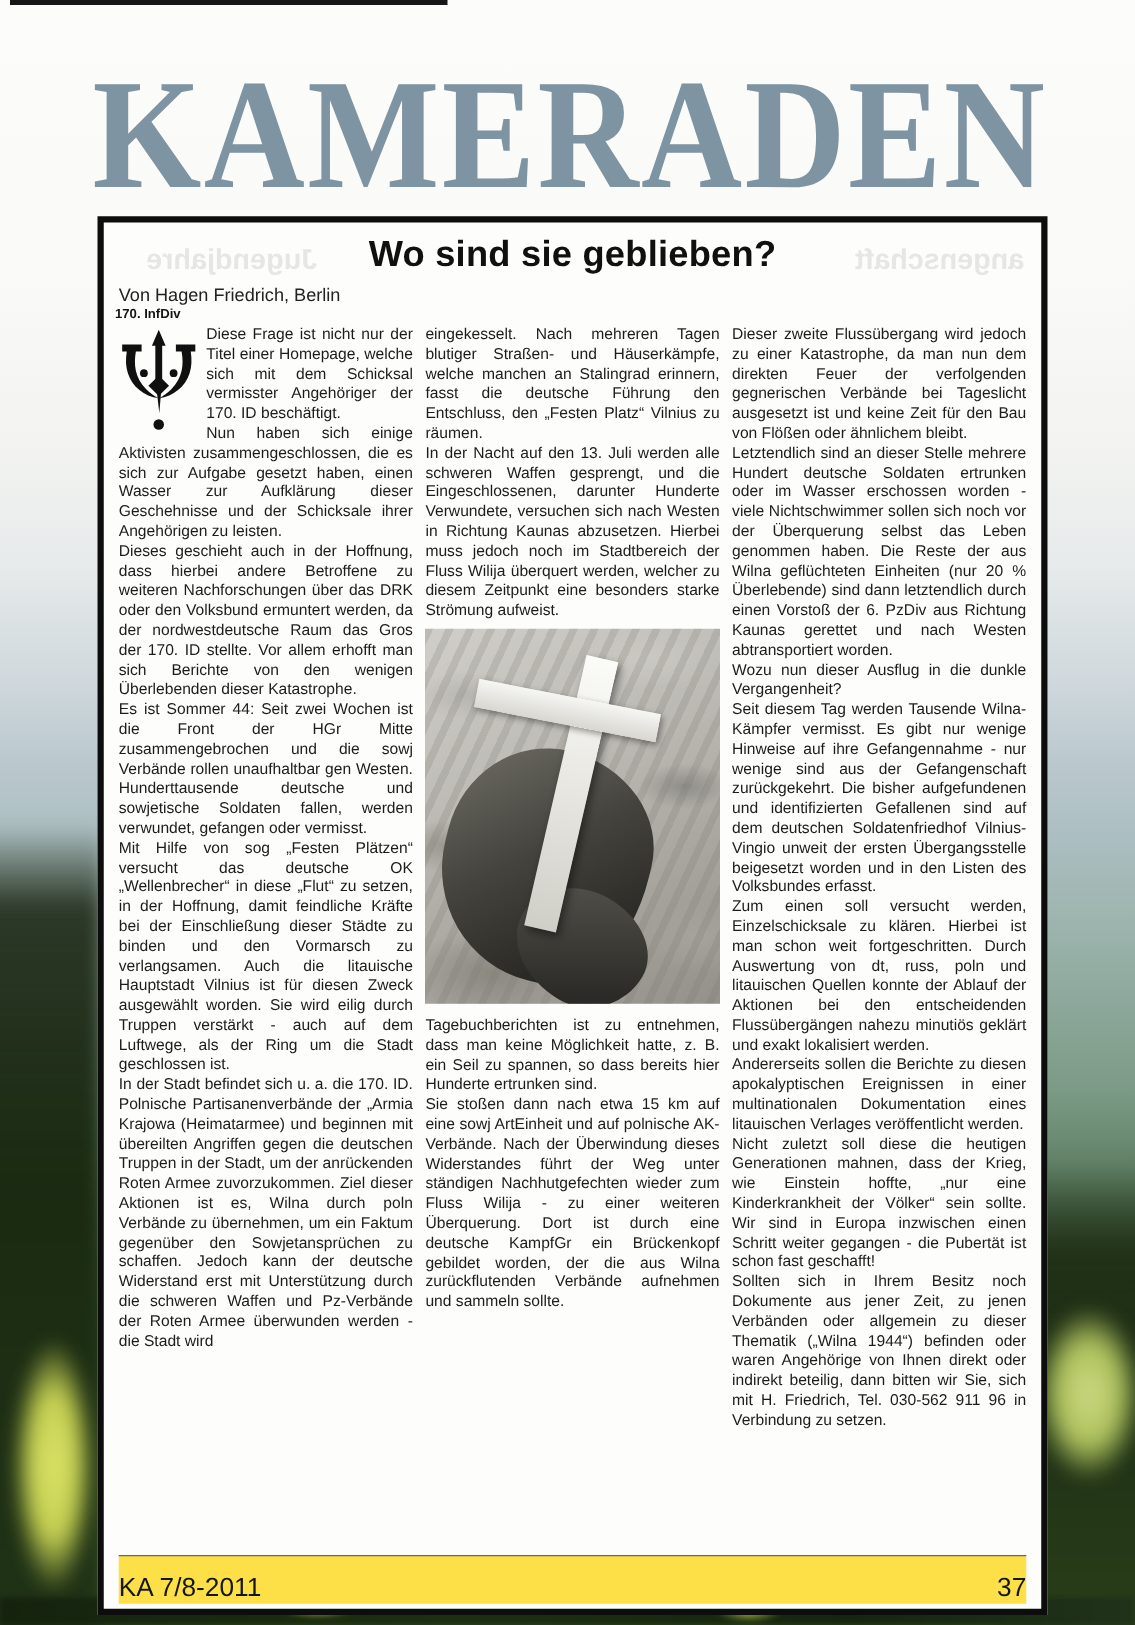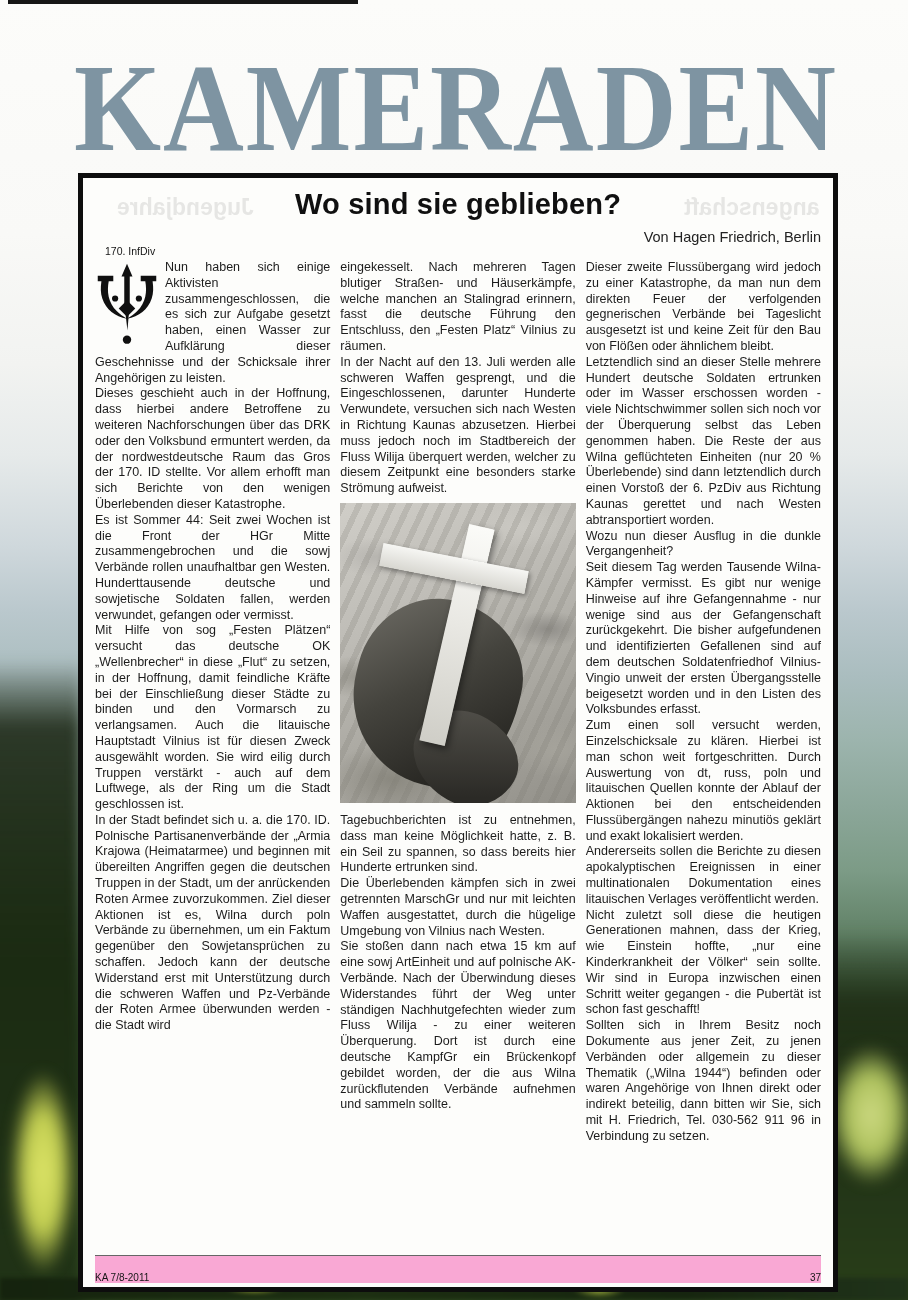--- a/index.html
+++ b/index.html
@@ -34,22 +34,22 @@
     color:#7e94a2;transform:scaleY(1.12);transform-origin:50% 100%;}
 
   
   .article-box{position:absolute;left:78px;top:173px;width:760px;height:1119px;
     box-sizing:border-box;background:#fdfdfb;border:5px solid #0d0d0d;
     padding:6px 12px;overflow:hidden;}
   .ghost{position:absolute;top:16px;font-weight:bold;font-size:23px;
     color:rgba(110,110,110,.16);transform:scaleX(-1);white-space:nowrap;}
   .ghost-l{left:34px;} .ghost-r{right:14px;}
   .art-title{margin:4px 0 0;text-align:center;font-size:29px;font-weight:bold;color:#101010;letter-spacing:.2px;}
-  .byline{margin-top:8px;text-align:right;font-size:14.5px;color:#222;}
-  .emblem-label{position:absolute;left:22px;top:67px;font-size:10.5px;font-weight:normal;color:#151515;}
+  .byline{margin-top:8px;text-align:left;font-size:14.5px;color:#222;}
+  .emblem-label{position:absolute;left:9px;top:67px;font-size:10.5px;font-weight:bold;color:#151515;}
   .columns{display:flex;gap:10px;margin-top:15px;}
   .col{flex:1;min-width:0;font-size:12.5px;line-height:15.8px;text-align:justify;color:#1c1c1c;
     hyphens:auto;-webkit-hyphens:auto;}
   .col p{margin:0;}
   .emblem{float:left;width:64px;height:84px;margin:2px 6px 0 0;}
   .emblem svg{display:block;width:100%;height:100%;}
 
   
   .photo{position:relative;margin:6px 0 10px;height:300px;overflow:hidden;
     background:
@@ -67,23 +67,23 @@
   .ph-body2{position:absolute;left:30%;top:70%;width:46%;height:30%;transform:rotate(30deg);
     border-radius:50% 50% 45% 55% / 50% 45% 55% 50%;
     background:linear-gradient(150deg,#57554f 0%,#2b2a26 80%);}
   .ph-cross-v{position:absolute;left:44%;top:7%;width:11%;height:74%;transform:rotate(13deg);
     background:linear-gradient(to bottom,#fbfbf8 0%,#e9e8e3 45%,#cfcec7 100%);
     box-shadow:3px 3px 7px rgba(0,0,0,.45);}
   .ph-cross-h{position:absolute;left:17%;top:18%;width:63%;height:7.5%;transform:rotate(11deg);
     background:linear-gradient(to bottom,#f6f6f3,#d8d7d1);box-shadow:2px 2px 5px rgba(0,0,0,.4);}
 
   .box-footer{position:absolute;left:12px;right:12px;bottom:4px;height:24px;
-    background:#f9a8d4;border-top:1px solid #666;padding-top:3px;box-sizing:content-box;
+    background:#fde047;border-top:1px solid #666;padding-top:14px;box-sizing:content-box;
     display:flex;justify-content:space-between;align-items:flex-end;
-    font-size:10px;color:#161616;}
+    font-size:21px;color:#161616;}
 </style>
 </head>
 <body>
 
 <div class="page">
 
   <div class="bg-blob trees-left"></div>
   <div class="bg-blob trees-right"></div>
   <div class="bg-blob yellow-left"></div>
   <div class="bg-blob yellow-right"></div>
@@ -119,38 +119,38 @@
               <path d="M3 14 h17 v6 h-5 c-2 11 -1 23 9 33 c3 3 7 6 11 8 c-13 -2 -23 -10 -27 -22 c-2 -6 -2 -12 -1 -19 h-4 z"></path>
               <path d="M67 14 h-17 v6 h5 c2 11 1 23 -9 33 c-3 3 -7 6 -11 8 c13 -2 23 -10 27 -22 c2 -6 2 -12 1 -19 h4 z"></path>
               <path d="M35 1 L41 15 L38 15 L38 44 L35.5 74 L32 44 L32 15 L29 15 Z"></path>
               <path d="M35 41 l9 9 -9 9 -9 -9 z"></path>
               <circle cx="22" cy="39" r="3.4"></circle>
               <circle cx="48" cy="39" r="3.4"></circle>
               <circle cx="35" cy="84" r="4.6"></circle>
             </g>
           </svg>
         </span>
+        <p>Diese Frage ist nicht nur der Titel einer Homepage, welche sich mit dem Schicksal vermisster Angehöriger der 170. ID beschäftigt.</p>
         <p>Nun haben sich einige Aktivisten zusammengeschlossen, die es sich zur Aufgabe gesetzt haben, einen Wasser zur Aufklärung dieser Geschehnisse und der Schicksale ihrer Angehörigen zu leisten.</p>
         <p>Dieses geschieht auch in der Hoffnung, dass hierbei andere Betroffene zu weiteren Nachforschungen über das DRK oder den Volksbund ermuntert werden, da der nordwestdeutsche Raum das Gros der 170. ID stellte. Vor allem erhofft man sich Berichte von den wenigen Überlebenden dieser Katastrophe.</p>
         <p>Es ist Sommer 44: Seit zwei Wochen ist die Front der HGr Mitte zusammengebrochen und die sowj Verbände rollen unaufhaltbar gen Westen. Hunderttausende deutsche und sowjetische Soldaten fallen, werden verwundet, gefangen oder vermisst.</p>
         <p>Mit Hilfe von sog „Festen Plätzen“ versucht das deutsche OK „Wellenbrecher“ in diese „Flut“ zu setzen, in der Hoffnung, damit feindliche Kräfte bei der Einschließung dieser Städte zu binden und den Vormarsch zu verlangsamen. Auch die litauische Hauptstadt Vilnius ist für diesen Zweck ausgewählt worden. Sie wird eilig durch Truppen verstärkt - auch auf dem Luftwege, als der Ring um die Stadt geschlossen ist.</p>
         <p>In der Stadt befindet sich u. a. die 170. ID. Polnische Partisanenverbände der „Armia Krajowa (Heimatarmee) und beginnen mit übereilten Angriffen gegen die deutschen Truppen in der Stadt, um der anrückenden Roten Armee zuvorzukommen. Ziel dieser Aktionen ist es, Wilna durch poln Verbände zu übernehmen, um ein Faktum gegenüber den Sowjetansprüchen zu schaffen. Jedoch kann der deutsche Widerstand erst mit Unterstützung durch die schweren Waffen und Pz-Verbände der Roten Armee überwunden werden - die Stadt wird</p>
       </div>
 
       <div class="col">
         <p>eingekesselt. Nach mehreren Tagen blutiger Straßen- und Häuserkämpfe, welche manchen an Stalingrad erinnern, fasst die deutsche Führung den Entschluss, den „Festen Platz“ Vilnius zu räumen.</p>
         <p>In der Nacht auf den 13. Juli werden alle schweren Waffen gesprengt, und die Eingeschlossenen, darunter Hunderte Verwundete, versuchen sich nach Westen in Richtung Kaunas abzusetzen. Hierbei muss jedoch noch im Stadtbereich der Fluss Wilija überquert werden, welcher zu diesem Zeitpunkt eine besonders starke Strömung aufweist.</p>
         <div class="photo">
           <div class="ph-body"></div>
           <div class="ph-body2"></div>
           <div class="ph-cross-v"></div>
           <div class="ph-cross-h"></div>
         </div>
         <p>Tagebuchberichten ist zu entnehmen, dass man keine Möglichkeit hatte, z. B. ein Seil zu spannen, so dass bereits hier Hunderte ertrunken sind.</p>
-        <p>Die Überlebenden kämpfen sich in zwei getrennten MarschGr und nur mit leichten Waffen ausgestattet, durch die hügelige Umgebung von Vilnius nach Westen.</p>
         <p>Sie stoßen dann nach etwa 15 km auf eine sowj ArtEinheit und auf polnische AK-Verbände. Nach der Überwindung dieses Widerstandes führt der Weg unter ständigen Nachhutgefechten wieder zum Fluss Wilija - zu einer weiteren Überquerung. Dort ist durch eine deutsche KampfGr ein Brückenkopf gebildet worden, der die aus Wilna zurückflutenden Verbände aufnehmen und sammeln sollte.</p>
       </div>
 
       <div class="col">
         <p>Dieser zweite Flussübergang wird jedoch zu einer Katastrophe, da man nun dem direkten Feuer der verfolgenden gegnerischen Verbände bei Tageslicht ausgesetzt ist und keine Zeit für den Bau von Flößen oder ähnlichem bleibt.</p>
         <p>Letztendlich sind an dieser Stelle mehrere Hundert deutsche Soldaten ertrunken oder im Wasser erschossen worden - viele Nichtschwimmer sollen sich noch vor der Überquerung selbst das Leben genommen haben. Die Reste der aus Wilna geflüchteten Einheiten (nur 20 % Überlebende) sind dann letztendlich durch einen Vorstoß der 6. PzDiv aus Richtung Kaunas gerettet und nach Westen abtransportiert worden.</p>
         <p>Wozu nun dieser Ausflug in die dunkle Vergangenheit?</p>
         <p>Seit diesem Tag werden Tausende Wilna-Kämpfer vermisst. Es gibt nur wenige Hinweise auf ihre Gefangennahme - nur wenige sind aus der Gefangenschaft zurückgekehrt. Die bisher aufgefundenen und identifizierten Gefallenen sind auf dem deutschen Soldatenfriedhof Vilnius-Vingio unweit der ersten Übergangsstelle beigesetzt worden und in den Listen des Volksbundes erfasst.</p>
         <p>Zum einen soll versucht werden, Einzelschicksale zu klären. Hierbei ist man schon weit fortgeschritten. Durch Auswertung von dt, russ, poln und litauischen Quellen konnte der Ablauf der Aktionen bei den entscheidenden Flussübergängen nahezu minutiös geklärt und exakt lokalisiert werden.</p>
         <p>Andererseits sollen die Berichte zu diesen apokalyptischen Ereignissen in einer multinationalen Dokumentation eines litauischen Verlages veröffentlicht werden.</p>

